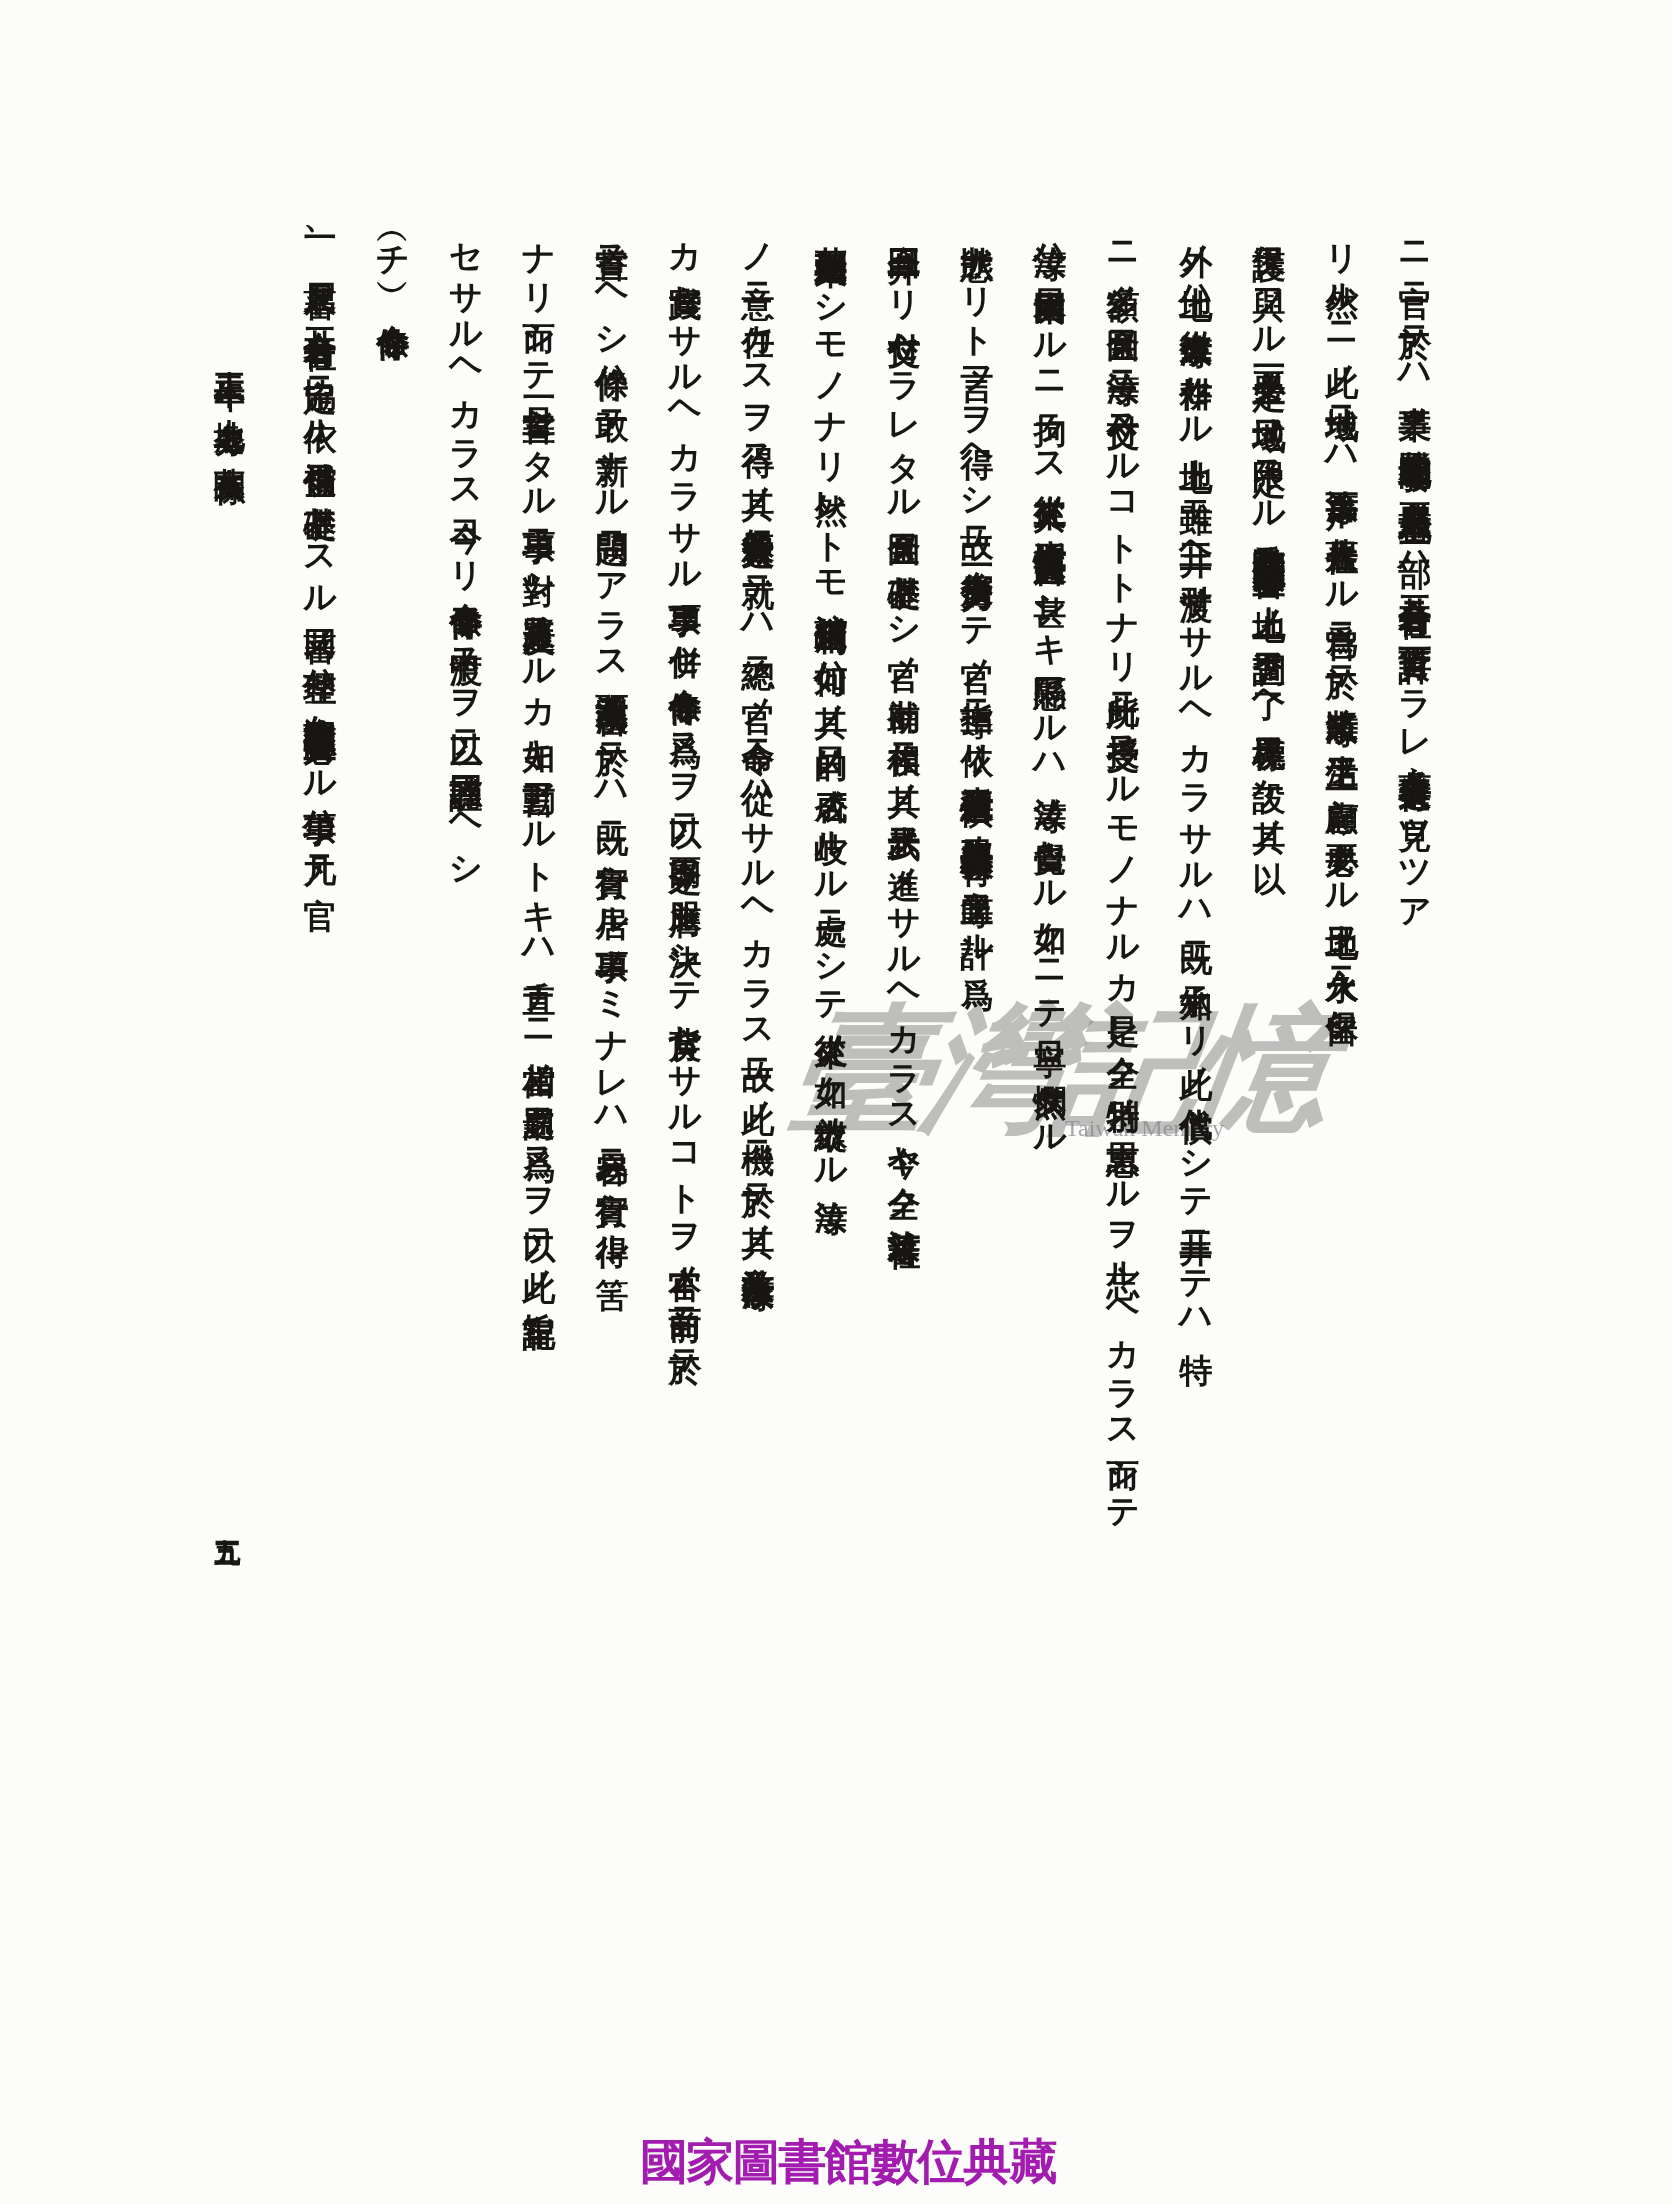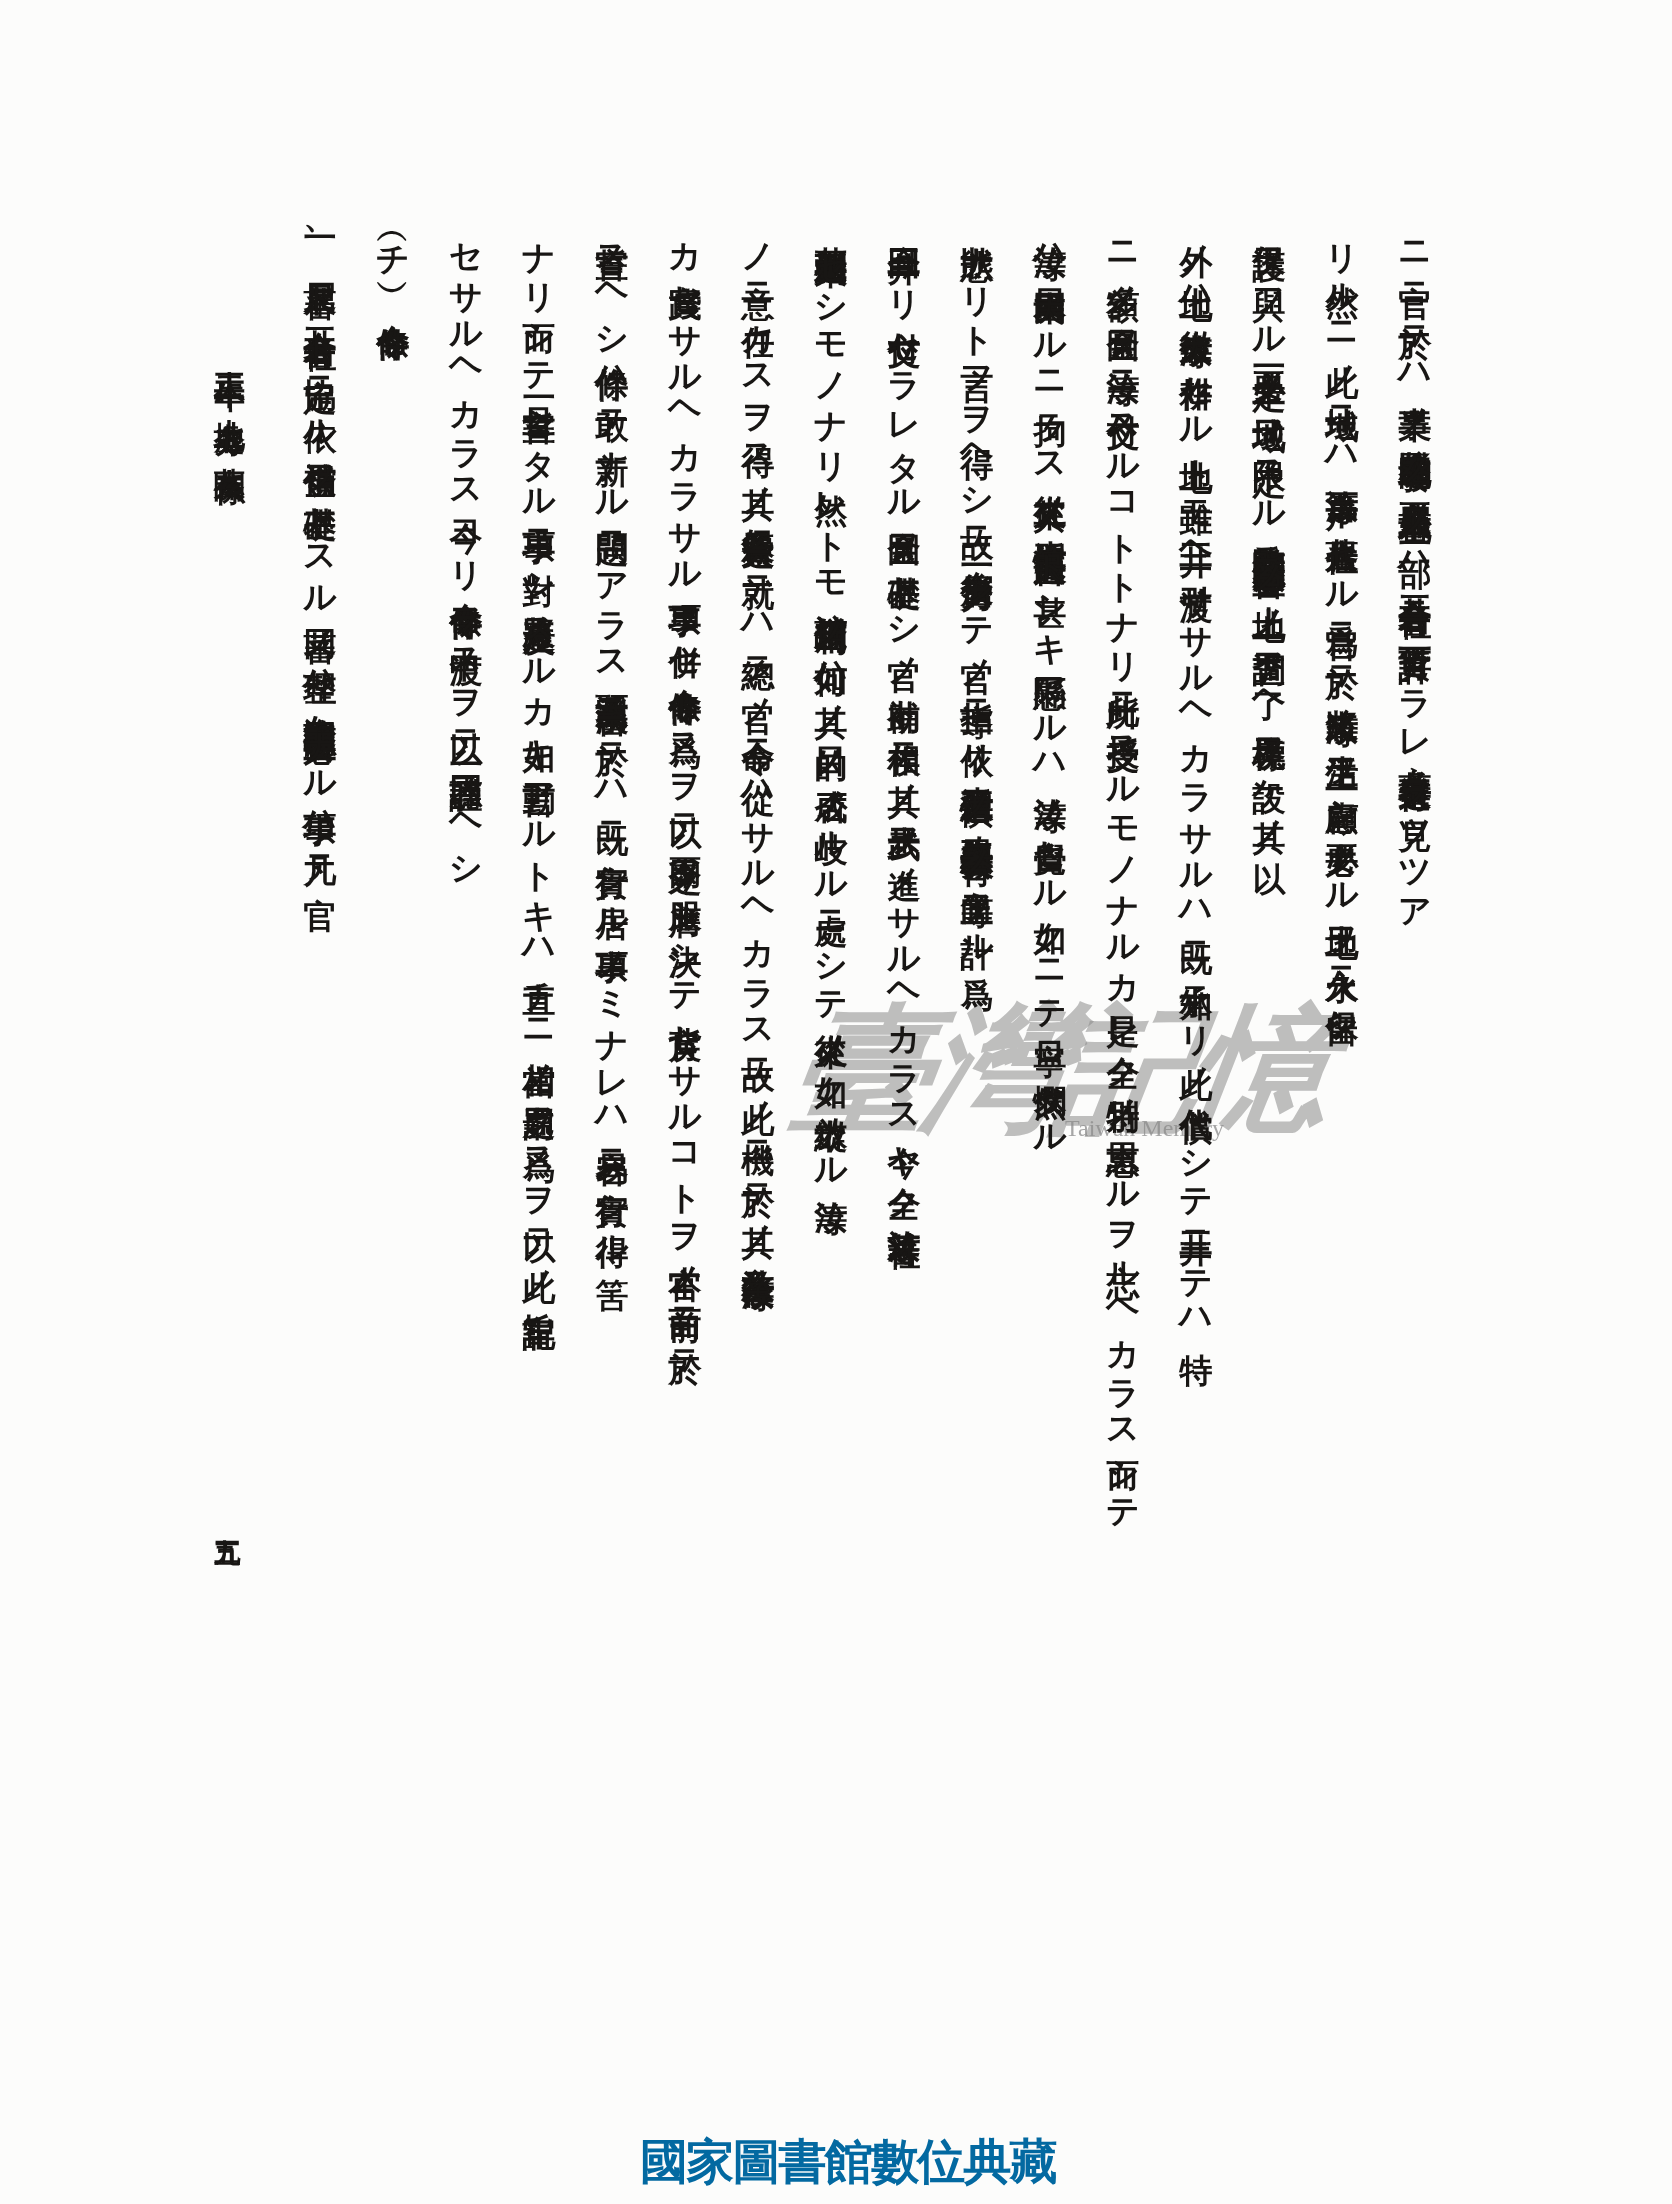--- a/index.html
+++ b/index.html
@@ -92,21 +92,21 @@
   
   .footer-caption {
     position: absolute;
     top: 2135px;
     left: 640px;
     width: 407px;
     font-size: 48px;
     line-height: 54px;
     letter-spacing: -1.8px;
     font-weight: bold;
-    color: #0369a1;
+    color: #a21caf;
     white-space: nowrap;
   }
 </style>
 </head>
 <body>
 
 <div class="watermark-cjk">臺灣記憶</div>
 <div class="watermark-latin">Taiwan Memory</div>
 
 <div class="text-block">

